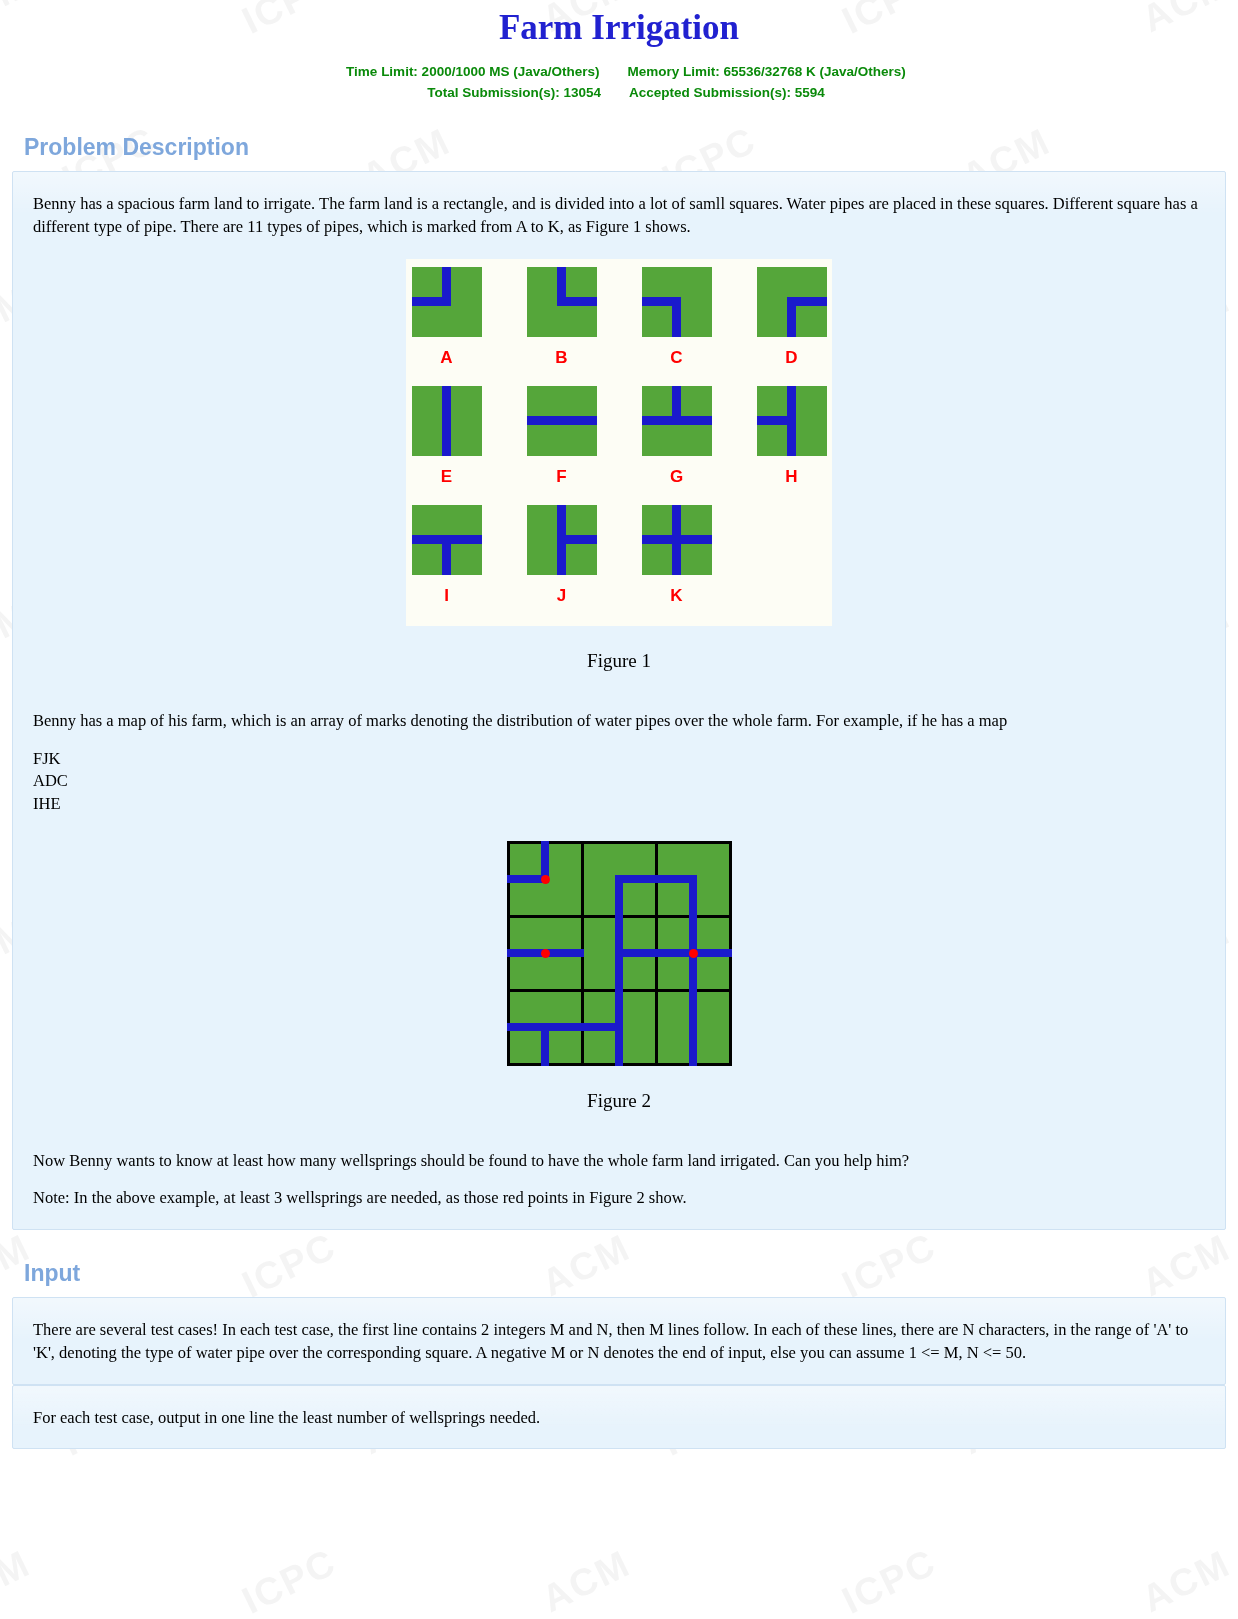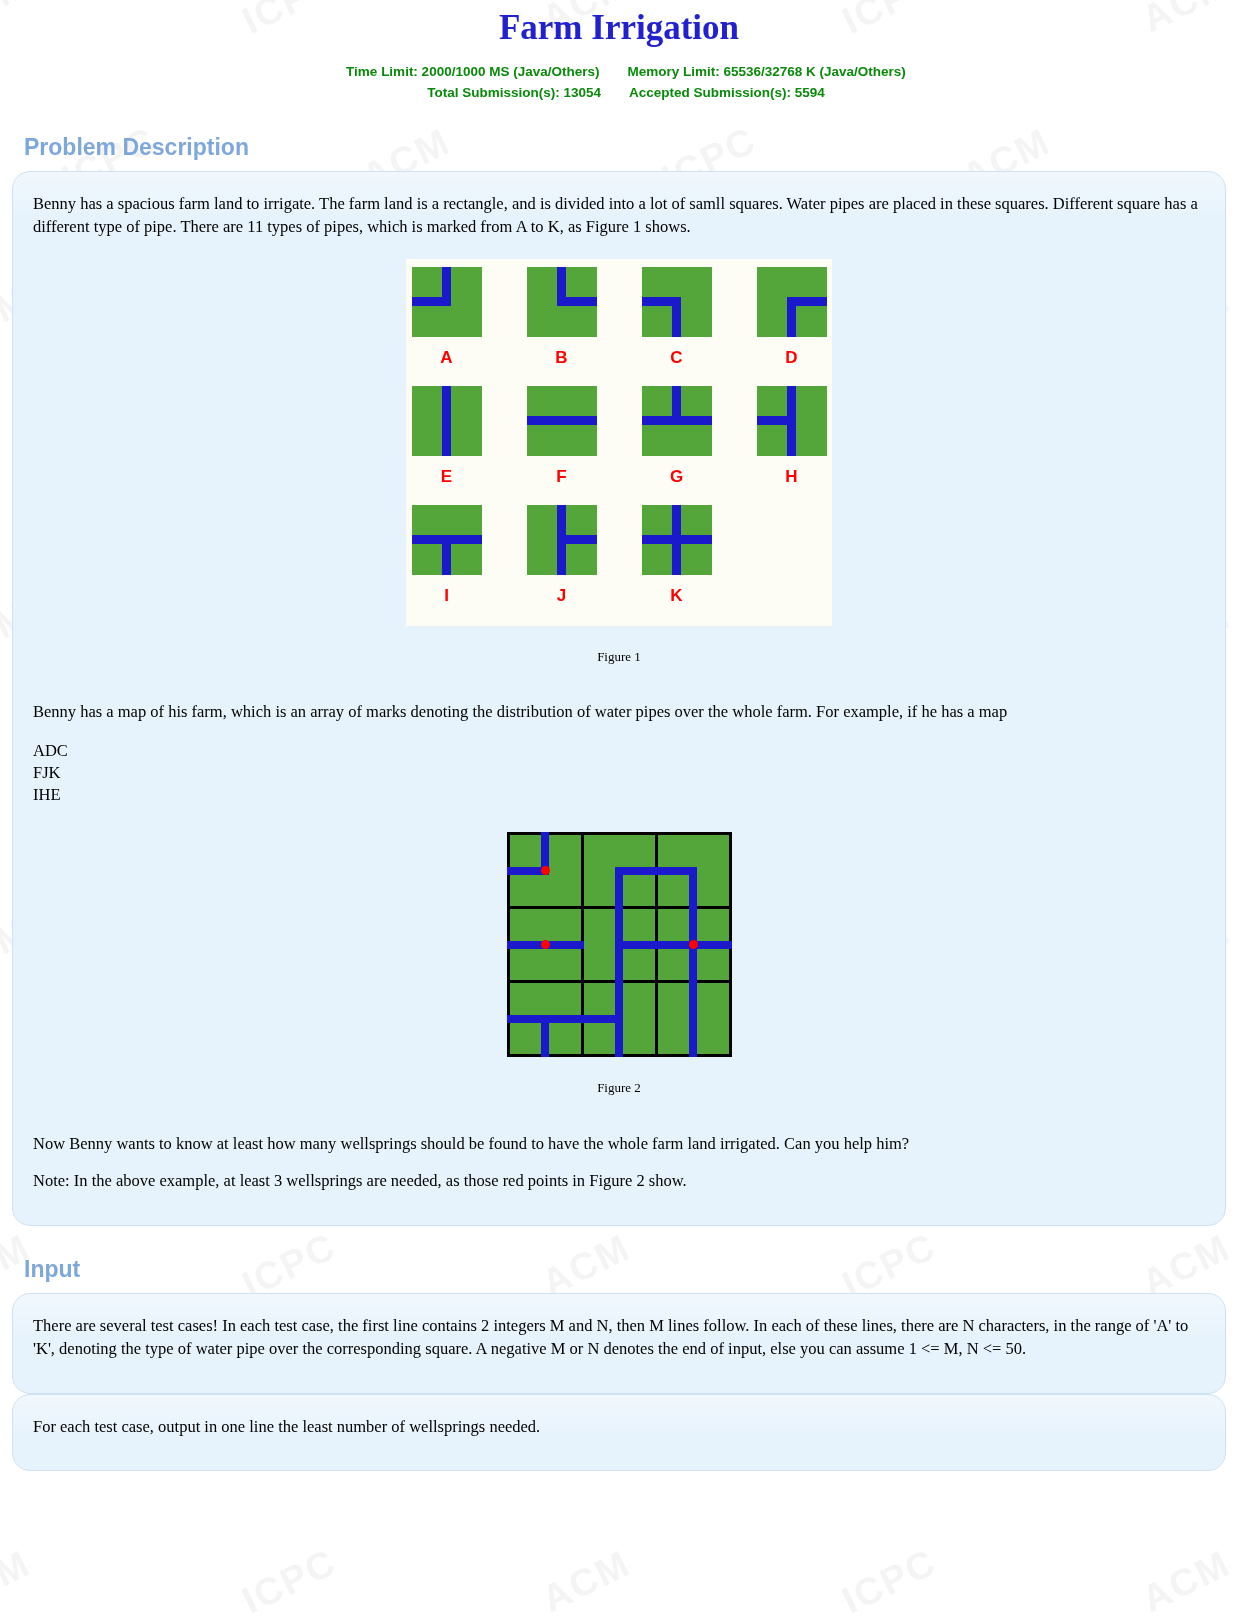--- a/index.html
+++ b/index.html
@@ -46,22 +46,22 @@
     margin:30px 0 10px 24px;
     font-family:"Liberation Sans", sans-serif;
     font-weight:bold; font-size:23px;
     color:var(--heading-blue, #7ea7dc);
   }
   .panel {
     margin:0 12px;
     background:var(--panel-bg, #e7f3fc);
     background-image:linear-gradient(rgba(255,255,255,0.45), rgba(255,255,255,0) 42px);
     border:1px solid #cfe2f3;
-    border-radius:18px;
-    padding:6px 20px 18px;
+    border-radius:2px;
+    padding:6px 20px 5px;
     font-size:16.5px;
     line-height:1.42;
   }
   .panel p { margin:14px 0; }
 
   .figure1-box {
     background:var(--figure-bg, #fdfdf5);
     width:426px; margin:20px auto 0;
     padding:8px 6px 2px;
   }
@@ -79,21 +79,21 @@
     font-weight:bold; font-size:17px;
     color:var(--label-red, #ff0000);
   }
 
   .seg { position:absolute; background:var(--pipe-blue, #1a1acc); z-index:2; }
   .seg-top    { left:calc(50% - 4.5px); top:0;    width:9px; height:calc(50% + 4.5px); }
   .seg-bottom { left:calc(50% - 4.5px); bottom:0; width:9px; height:calc(50% + 4.5px); }
   .seg-left   { top:calc(50% - 4.5px); left:0;   height:9px; width:calc(50% + 4.5px); }
   .seg-right  { top:calc(50% - 4.5px); right:0;  height:9px; width:calc(50% + 4.5px); }
 
-  .figure-caption { text-align:center; margin:22px 0 34px; font-size:13px; }
+  .figure-caption { text-align:center; margin:22px 0 34px; font-size:19px; }
 
   .farm-map { margin:16px 0; }
   .farm-map-line { line-height:1.35; }
 
   .figure2-grid {
     width:max-content;
     margin:26px auto 0;
     background:#000;
     padding:3px;
     display:grid;
@@ -274,22 +274,22 @@
             </div>
             <div class="tile-label">K</div>
           </div>
         </div>
     </div>
     <div class="figure-caption">Figure 1</div>
 
     <p>Benny has a map of his farm, which is an array of marks denoting the distribution of water pipes over the whole farm. For example, if he has a map</p>
 
     <div class="farm-map">
+        <div class="farm-map-line">FJK</div>
         <div class="farm-map-line">ADC</div>
-        <div class="farm-map-line">FJK</div>
         <div class="farm-map-line">IHE</div>
       </div>
 
 
     <div class="figure2-grid">
         <div class="cell">
           <div class="seg seg-top"></div>
           <div class="seg seg-left"></div>
           <div class="well"></div>
         </div>

